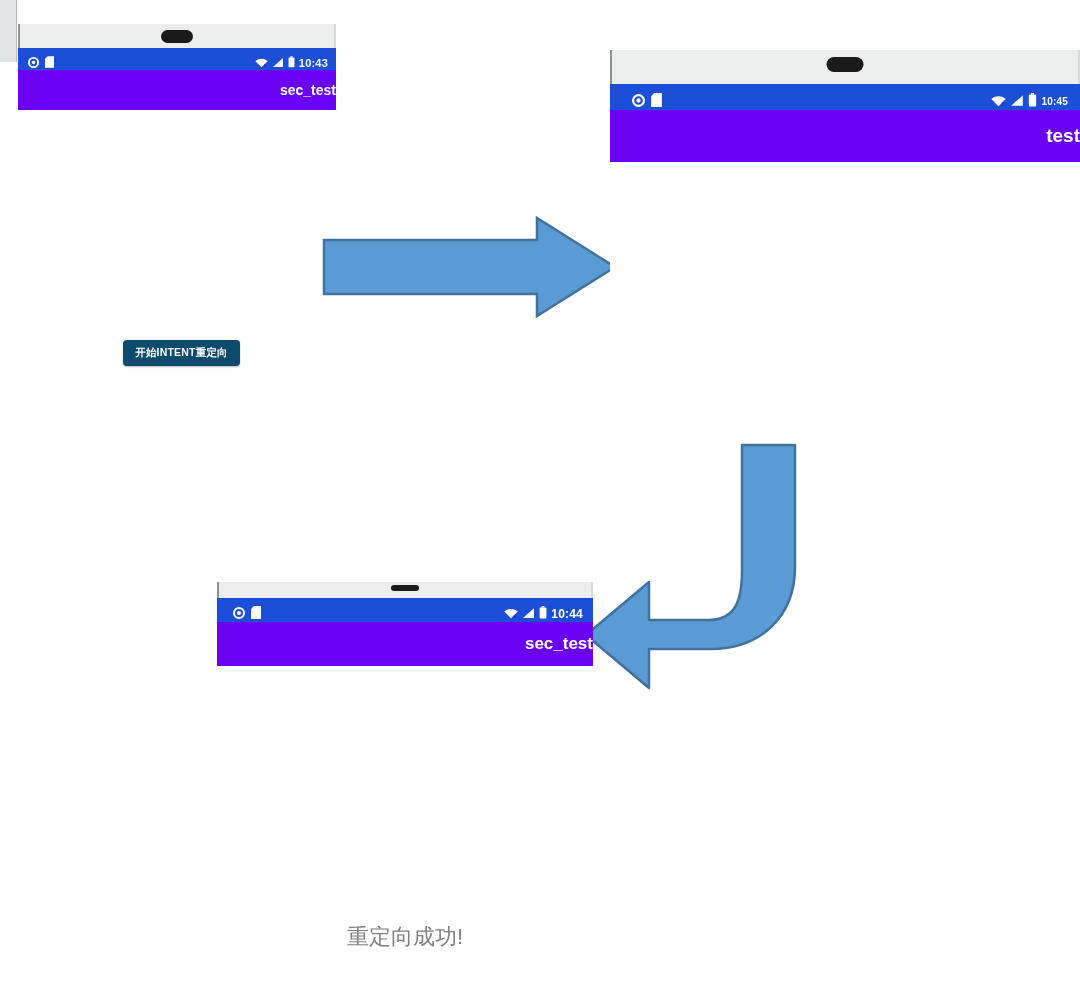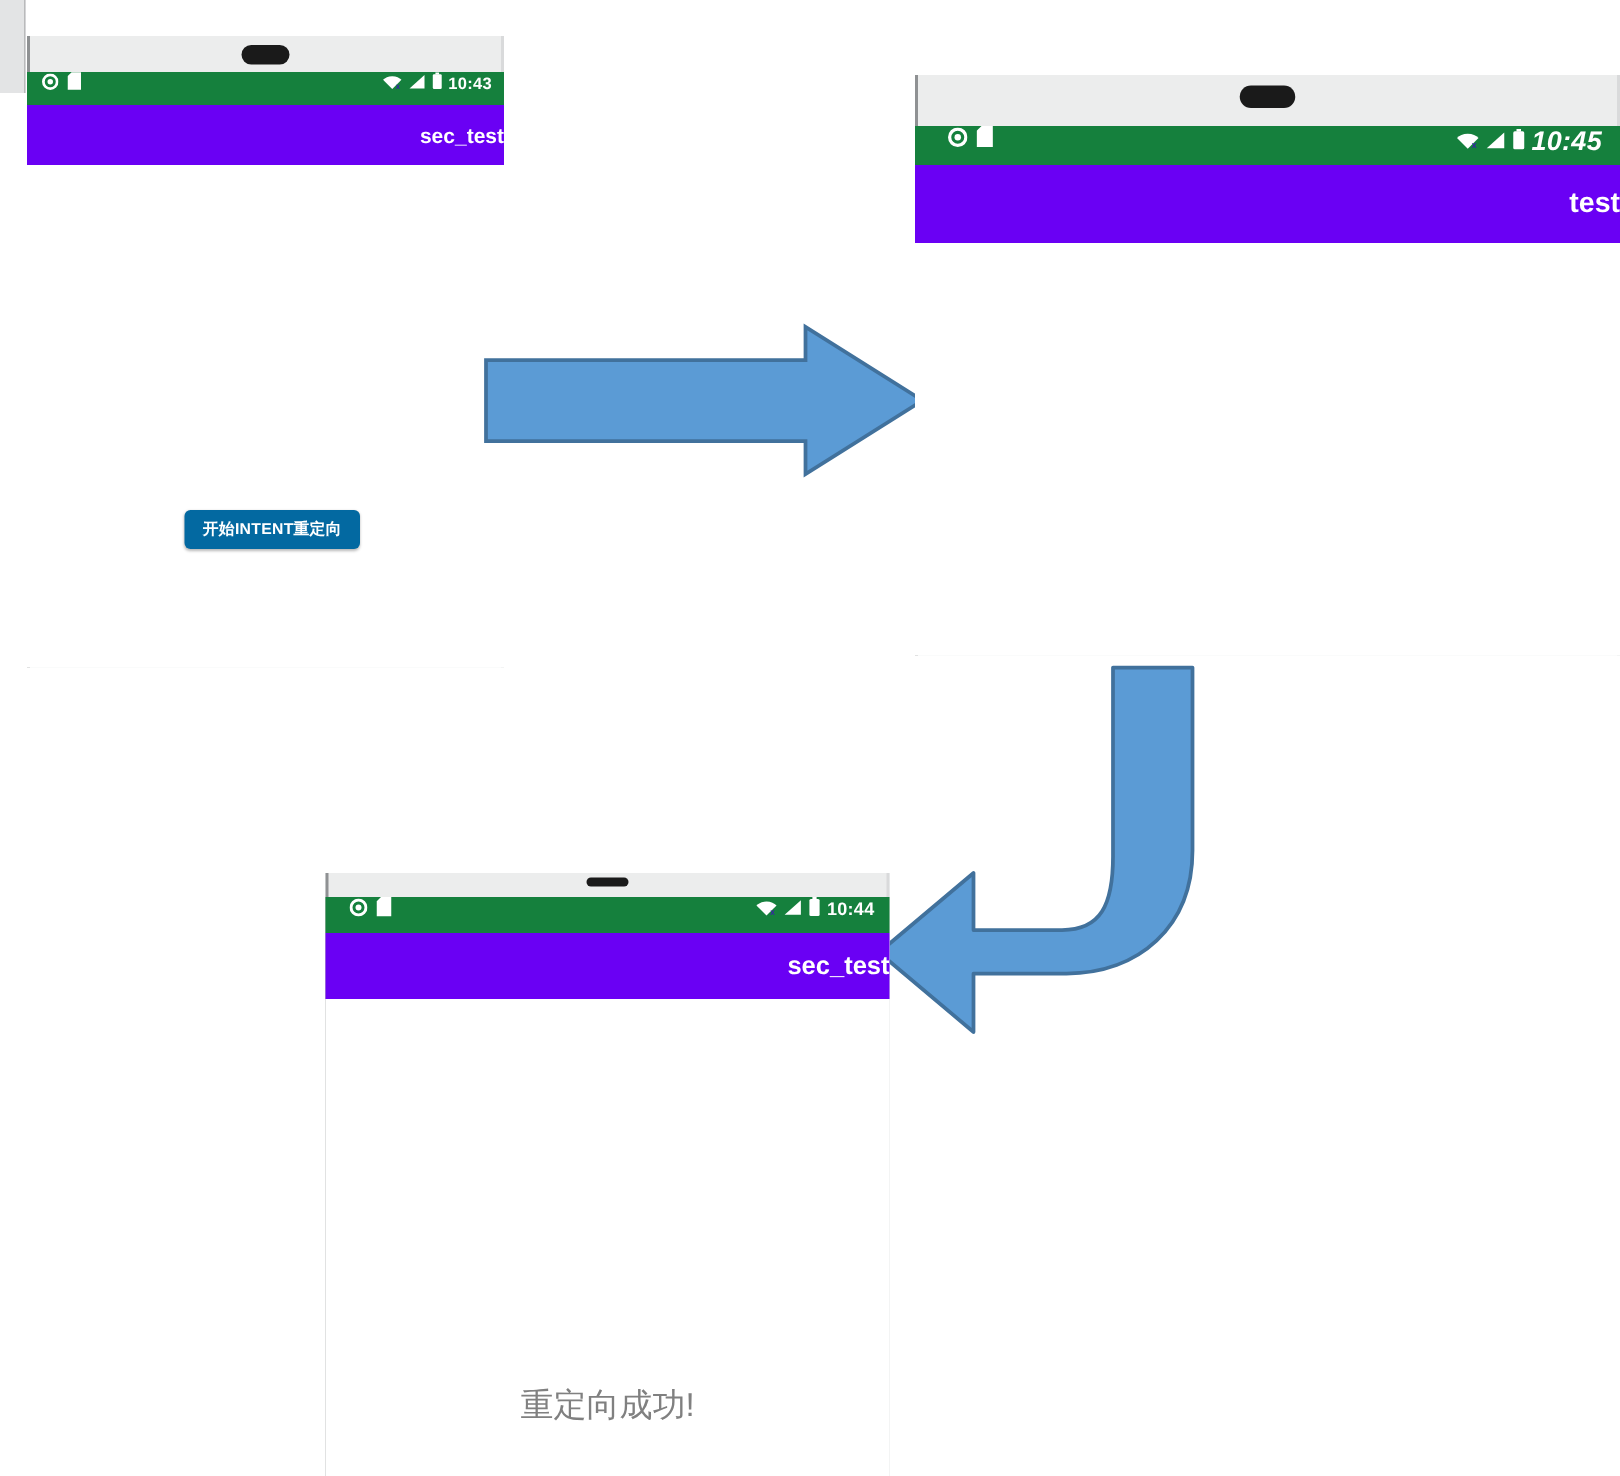--- a/index.html
+++ b/index.html
@@ -42,23 +42,23 @@
   .camera-pill {
     position: absolute;
     background: #1a1a1a;
     border-radius: 999px;
     left: 50%;
     transform: translateX(-50%);
   }
   .status-bar {
     position: absolute;
     left: 0; right: 0;
-    background: #15803d;
+    background: #1d4ed8;
     display: flex;
-    align-items: flex-start;
+    align-items: flex-end;
     box-sizing: border-box;
     color: #ffffff;
     gap: 48px;
   }
   .status-left {
     display: flex;
     align-items: center;
     gap: 6px;
   }
   .status-right {
@@ -85,21 +85,21 @@
     color: #ffffff;
     font-weight: bold;
   }
   .screen-body {
     position: absolute;
     left: 0; right: 0;
     background: #ffffff;
   }
   .mat-button {
     position: absolute;
-    background: #0369a1;
+    background: #0c4a6e;
     color: #ffffff;
     border: none;
     border-radius: 4px;
     font-weight: bold;
     letter-spacing: 0.2px;
     box-shadow: 0 1px 2px rgba(0,0,0,0.28);
     cursor: pointer;
     padding: 0;
     font-family: "Liberation Sans", "DejaVu Sans", sans-serif;
   }
@@ -224,21 +224,21 @@
         <svg width="14" height="13" viewBox="0 0 12 11">
             <path d="M11 1v9H1z" fill="#fff"></path>
           </svg>
       </span>
       <span>
         <svg width="9" height="14" viewBox="0 0 8 13">
             <rect x="2.6" y="0" width="2.8" height="1.6" fill="#fff"></rect>
             <rect x="0.6" y="1.4" width="6.8" height="11.2" rx="1" fill="#fff"></rect>
           </svg>
       </span>
-      <span class="status-time" style="font-size:18px;font-style:italic;">10:45</span>
+      <span class="status-time" style="font-size:10px;">10:45</span>
     </span>
   </div>
 
   <div class="app-bar" style="top:60px; height:52px; padding-left:32px;">
     <span class="app-bar-title" style="font-size:19px;margin-left:24px;">test</span>
   </div>
 
   <div class="screen-body" style="top:112px; bottom:0;"></div>
 </div>
 

